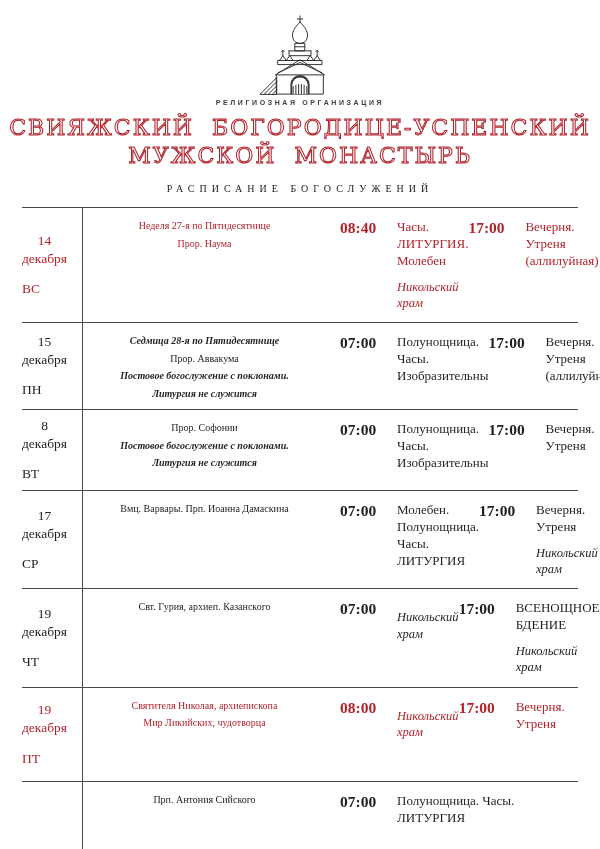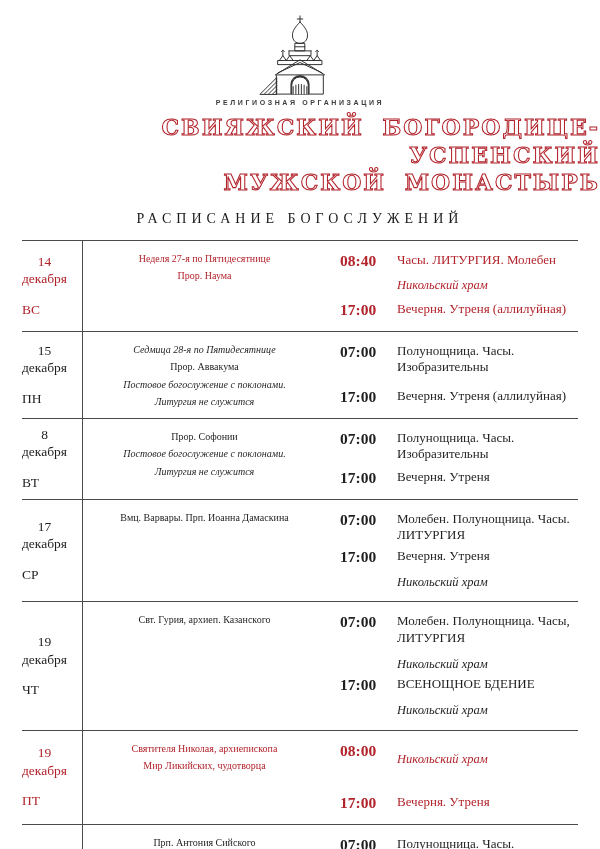--- a/index.html
+++ b/index.html
@@ -8,30 +8,30 @@
     width:600px;height:849px;overflow:hidden;
     font-family:"Liberation Serif","DejaVu Serif",serif;color:var(--ink);
   }
   .page{position:relative;width:600px;height:849px;background:#fff;}
   .logo-wrap{display:flex;justify-content:center;padding-top:14px;}
   .org-label{
     text-align:center;font-family:"Liberation Sans",sans-serif;
     font-size:7px;font-weight:bold;letter-spacing:2.6px;color:#3d3d3d;margin-top:3px;
   }
   .title{
-    margin:8px 0 0;text-align:right;font-weight:bold;
+    margin:8px 0 0;text-align:center;font-weight:normal;
     font-family:"DejaVu Serif",serif;
     font-size:22px;line-height:1.25;letter-spacing:2px;word-spacing:9px;
     color:var(--red);
     -webkit-text-fill-color:#fff;
     -webkit-text-stroke:1.05px var(--red);
   }
   .subtitle{
     margin:14px 0 0;text-align:center;font-weight:normal;
-    font-size:14px;letter-spacing:5px;color:#1b1b1b;
+    font-size:10px;letter-spacing:5px;color:#1b1b1b;
   }
   .table{
     width:556px;margin:13px auto 0;
     border-top:1.3px solid var(--line);
   }
   .row{display:flex;border-bottom:1.3px solid var(--line);box-sizing:border-box;color:var(--ink);}
   .row.red{color:var(--red);}
   .row:nth-child(1){min-height:91px;}
   .row:nth-child(2){min-height:82px;}
   .row:nth-child(3){min-height:81px;}
@@ -42,24 +42,24 @@
   .date-cell{
     width:60px;flex:none;border-right:1.3px solid var(--line);
     display:flex;flex-direction:column;align-items:flex-start;justify-content:center;
     gap:13px;font-size:13.5px;line-height:1.3;text-align:center;
   }
   .desc-cell{
     flex:1;padding:8px 6px 6px;text-align:center;
     font-size:10px;line-height:1.55;
   }
   .desc-line{margin:2px 0;}
-  .desc-line.bold-italic{font-weight:normal;font-style:italic;}
+  .desc-line.bold-italic{font-weight:bold;font-style:italic;}
   .times-cell{
     width:252px;flex:none;box-sizing:border-box;
-    display:flex;flex-direction:column;justify-content:space-between;
+    display:flex;flex-direction:row;justify-content:space-between;
     padding:9px 4px 9px 14px;
   }
   .service{display:flex;align-items:flex-start;margin:2px 0;}
   .service-time{width:50px;flex:none;font-weight:bold;font-size:15.5px;line-height:1.2;}
   .service-body{padding-left:7px;font-size:13px;line-height:1.3;}
   .service-note{font-style:italic;font-size:12.5px;margin-top:9px;}
   .church-svg{stroke:#2b2b2b;fill:none;stroke-width:1.4;stroke-linejoin:round;stroke-linecap:round;}
 </style>
 </head>
 <body>
@@ -226,21 +226,20 @@
           </div>
           <div class="date-weekday">ЧТ</div>
         </div>
         <div class="desc-cell">
           <div class="desc-line normal">Свт. Гурия, архиеп. Казанского</div>
         </div>
         <div class="times-cell">
           <div class="service">
             <div class="service-time">07:00</div>
             <div class="service-body">
-              <div class="service-text">Молебен. Полунощница. Часы, ЛИТУРГИЯ</div>
               <div class="service-note">Никольский храм</div>
             </div>
           </div>
           <div class="service">
             <div class="service-time">17:00</div>
             <div class="service-body">
               <div class="service-text">ВСЕНОЩНОЕ БДЕНИЕ</div>
               <div class="service-note">Никольский храм</div>
             </div>
           </div>

